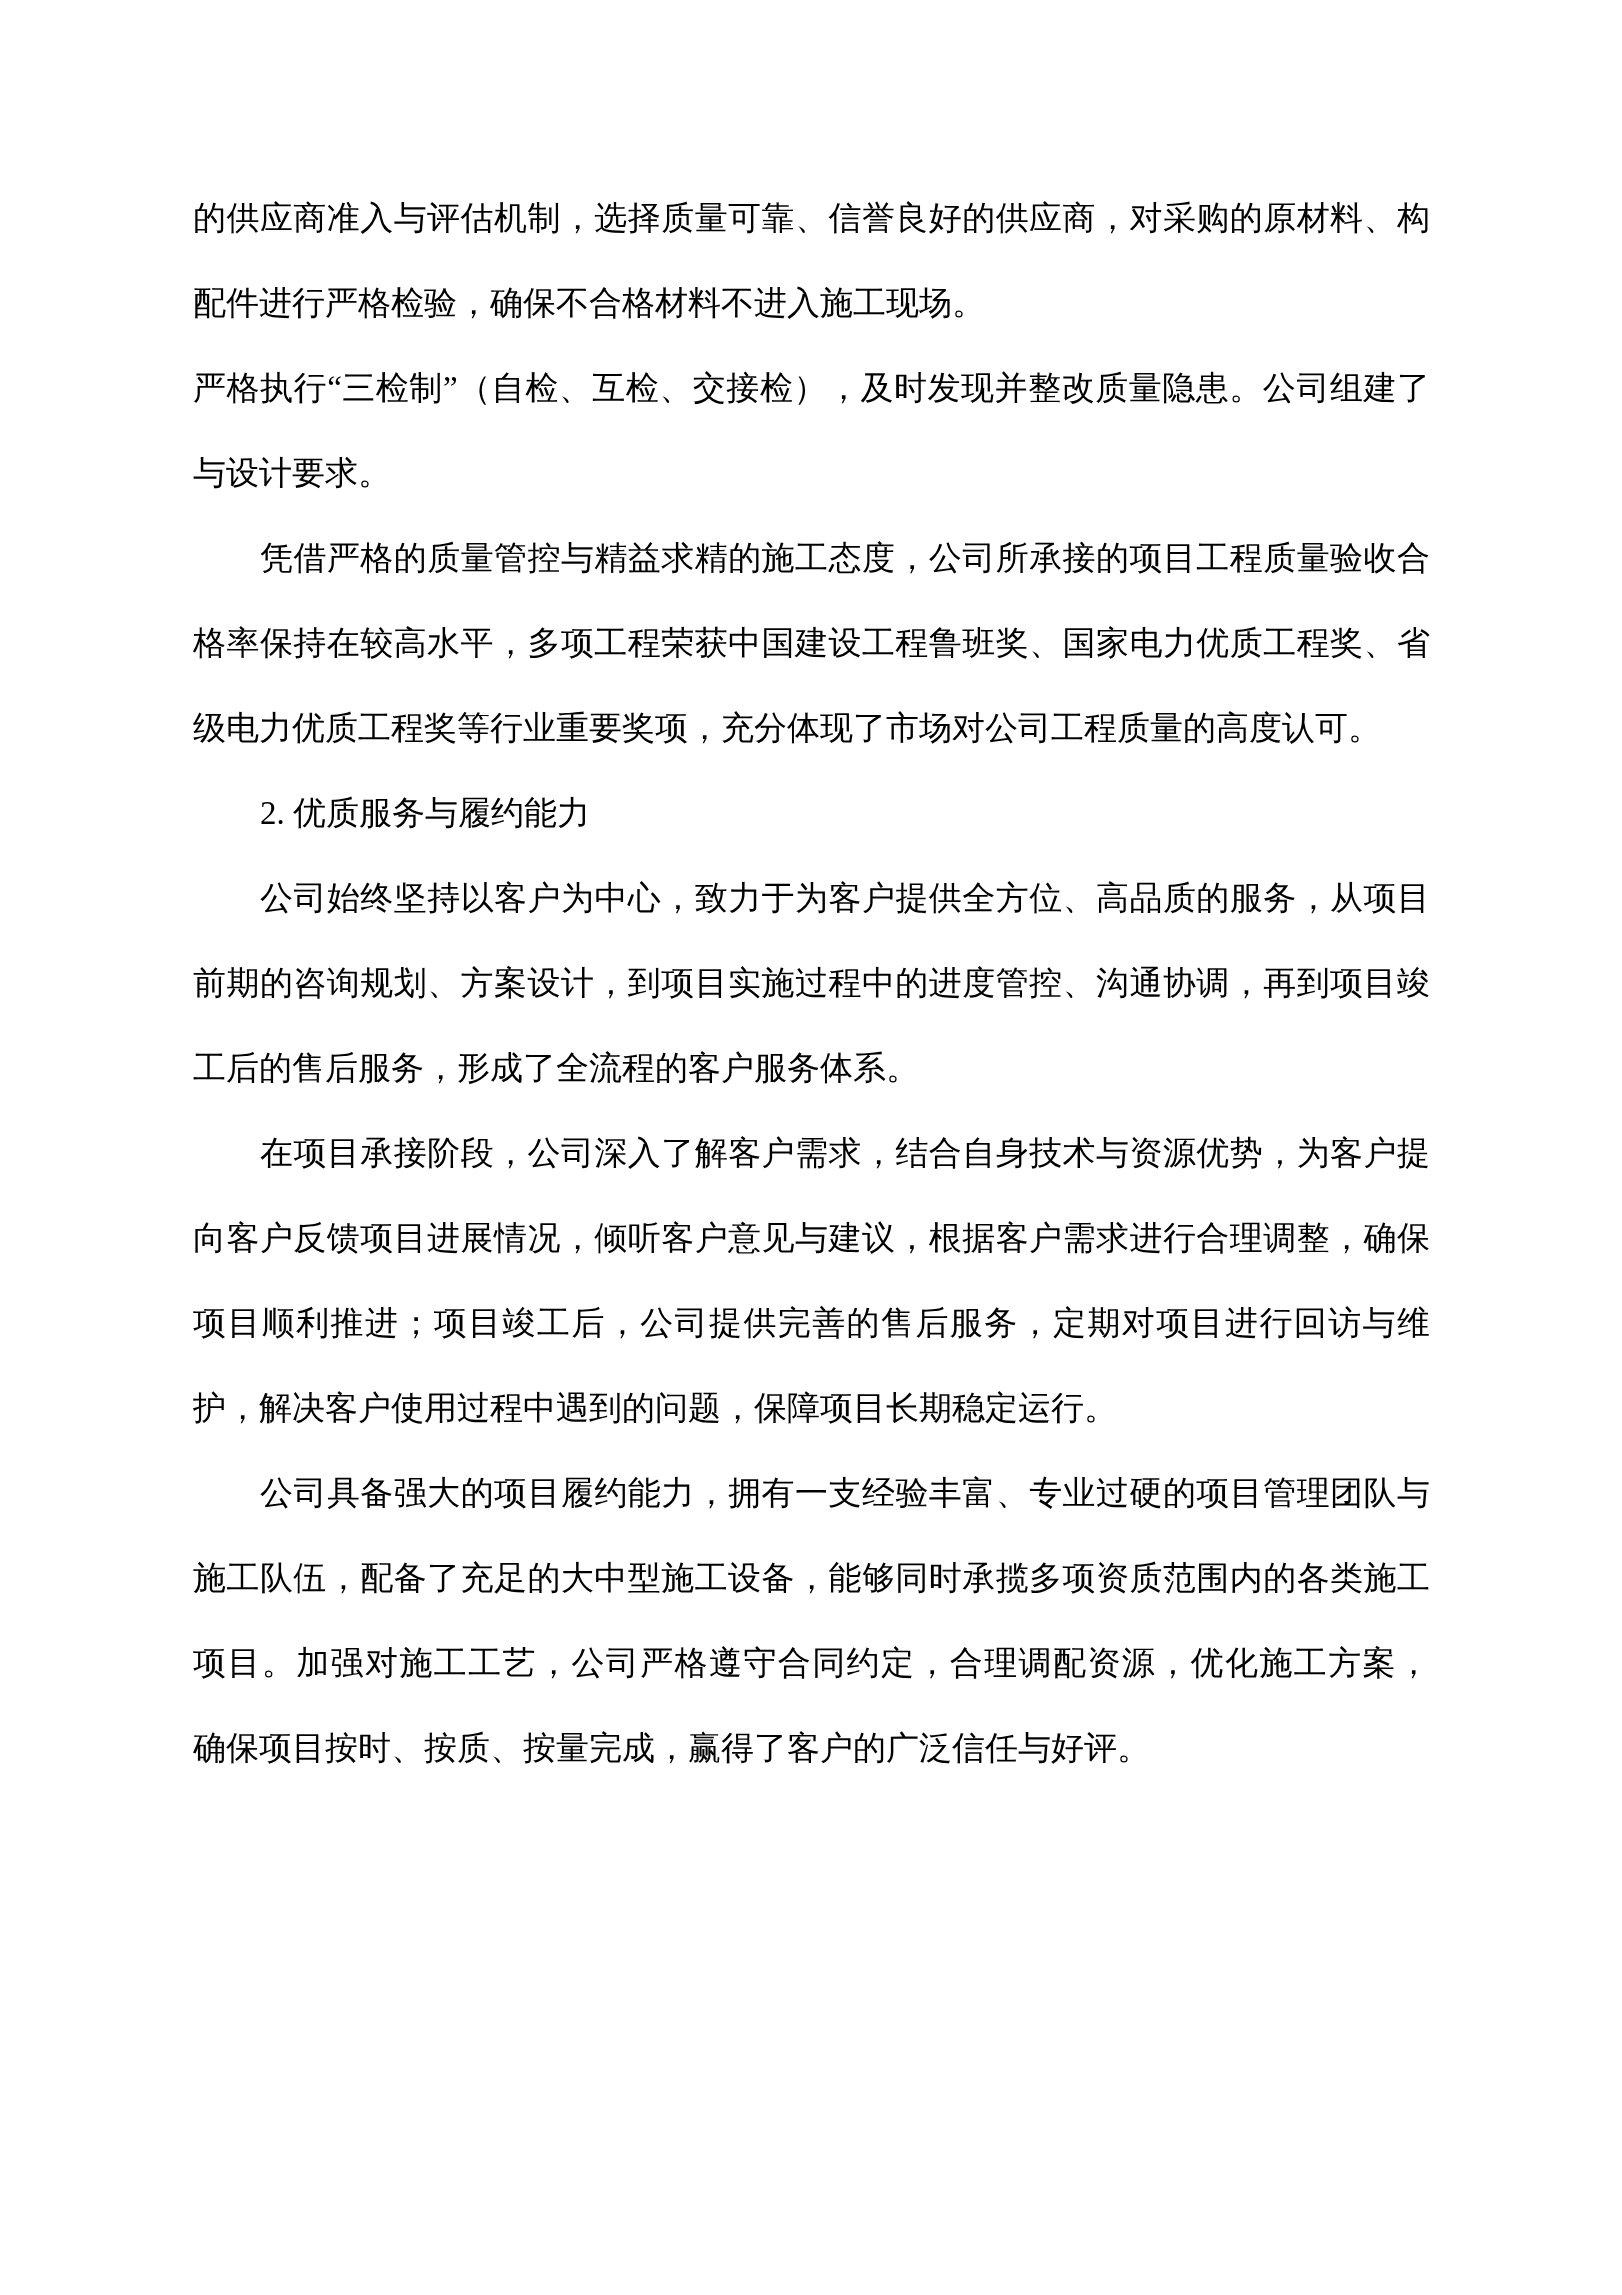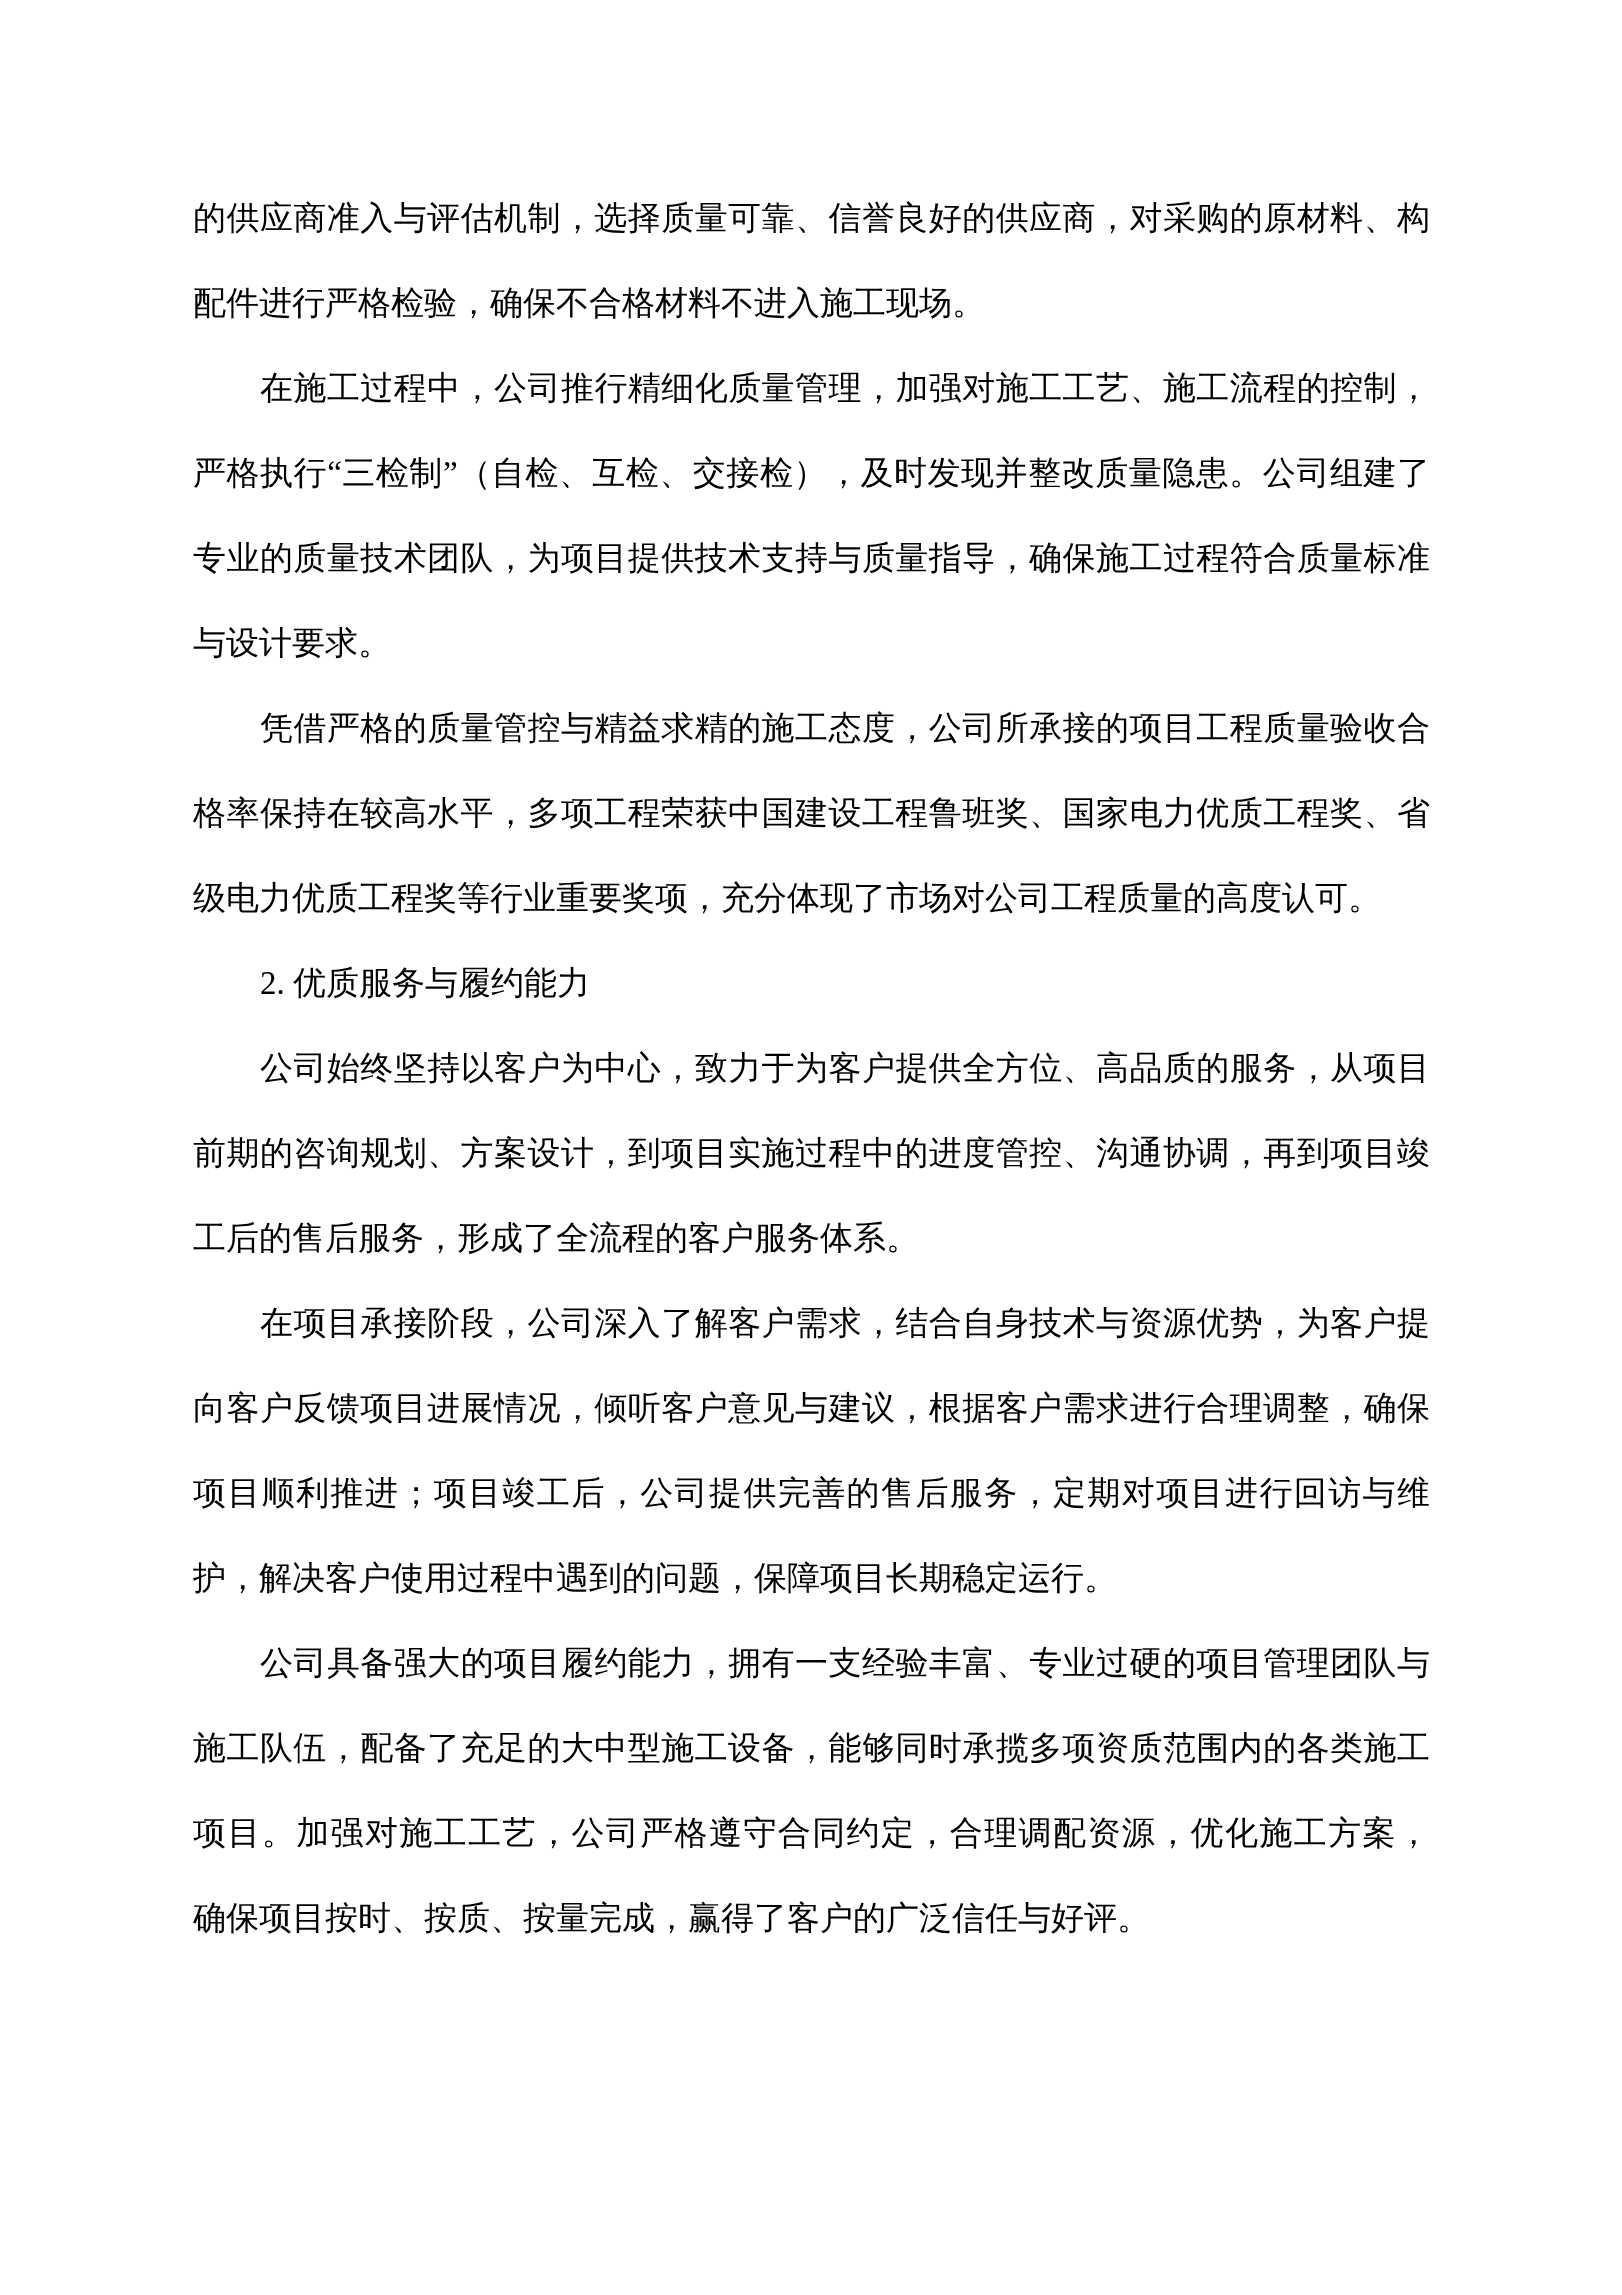--- a/index.html
+++ b/index.html
@@ -55,23 +55,21 @@
   }
 </style>
 </head>
 <body>
 
 <div class="page">
 
   <div class="text-block">
     <div class="line justify">的供应商准入与评估机制，选择质量可靠、信誉良好的供应商，对采购的原材料、构</div>
     <div class="line">配件进行严格检验，确保不合格材料不进入施工现场。</div>
-    <div class="line justify indent">在施工过程中，公司推行精细化质量管理，加强对施工工艺、施工流程的控制，</div>
     <div class="line justify">严格执行“三检制”（自检、互检、交接检），及时发现并整改质量隐患。公司组建了</div>
-    <div class="line justify">专业的质量技术团队，为项目提供技术支持与质量指导，确保施工过程符合质量标准</div>
     <div class="line">与设计要求。</div>
     <div class="line justify indent">凭借严格的质量管控与精益求精的施工态度，公司所承接的项目工程质量验收合</div>
     <div class="line justify">格率保持在较高水平，多项工程荣获中国建设工程鲁班奖、国家电力优质工程奖、省</div>
     <div class="line">级电力优质工程奖等行业重要奖项，充分体现了市场对公司工程质量的高度认可。</div>
     <div class="line heading">2. 优质服务与履约能力</div>
     <div class="line justify indent">公司始终坚持以客户为中心，致力于为客户提供全方位、高品质的服务，从项目</div>
     <div class="line justify">前期的咨询规划、方案设计，到项目实施过程中的进度管控、沟通协调，再到项目竣</div>
     <div class="line">工后的售后服务，形成了全流程的客户服务体系。</div>
     <div class="line justify indent">在项目承接阶段，公司深入了解客户需求，结合自身技术与资源优势，为客户提</div>
     <div class="line justify">向客户反馈项目进展情况，倾听客户意见与建议，根据客户需求进行合理调整，确保</div>

